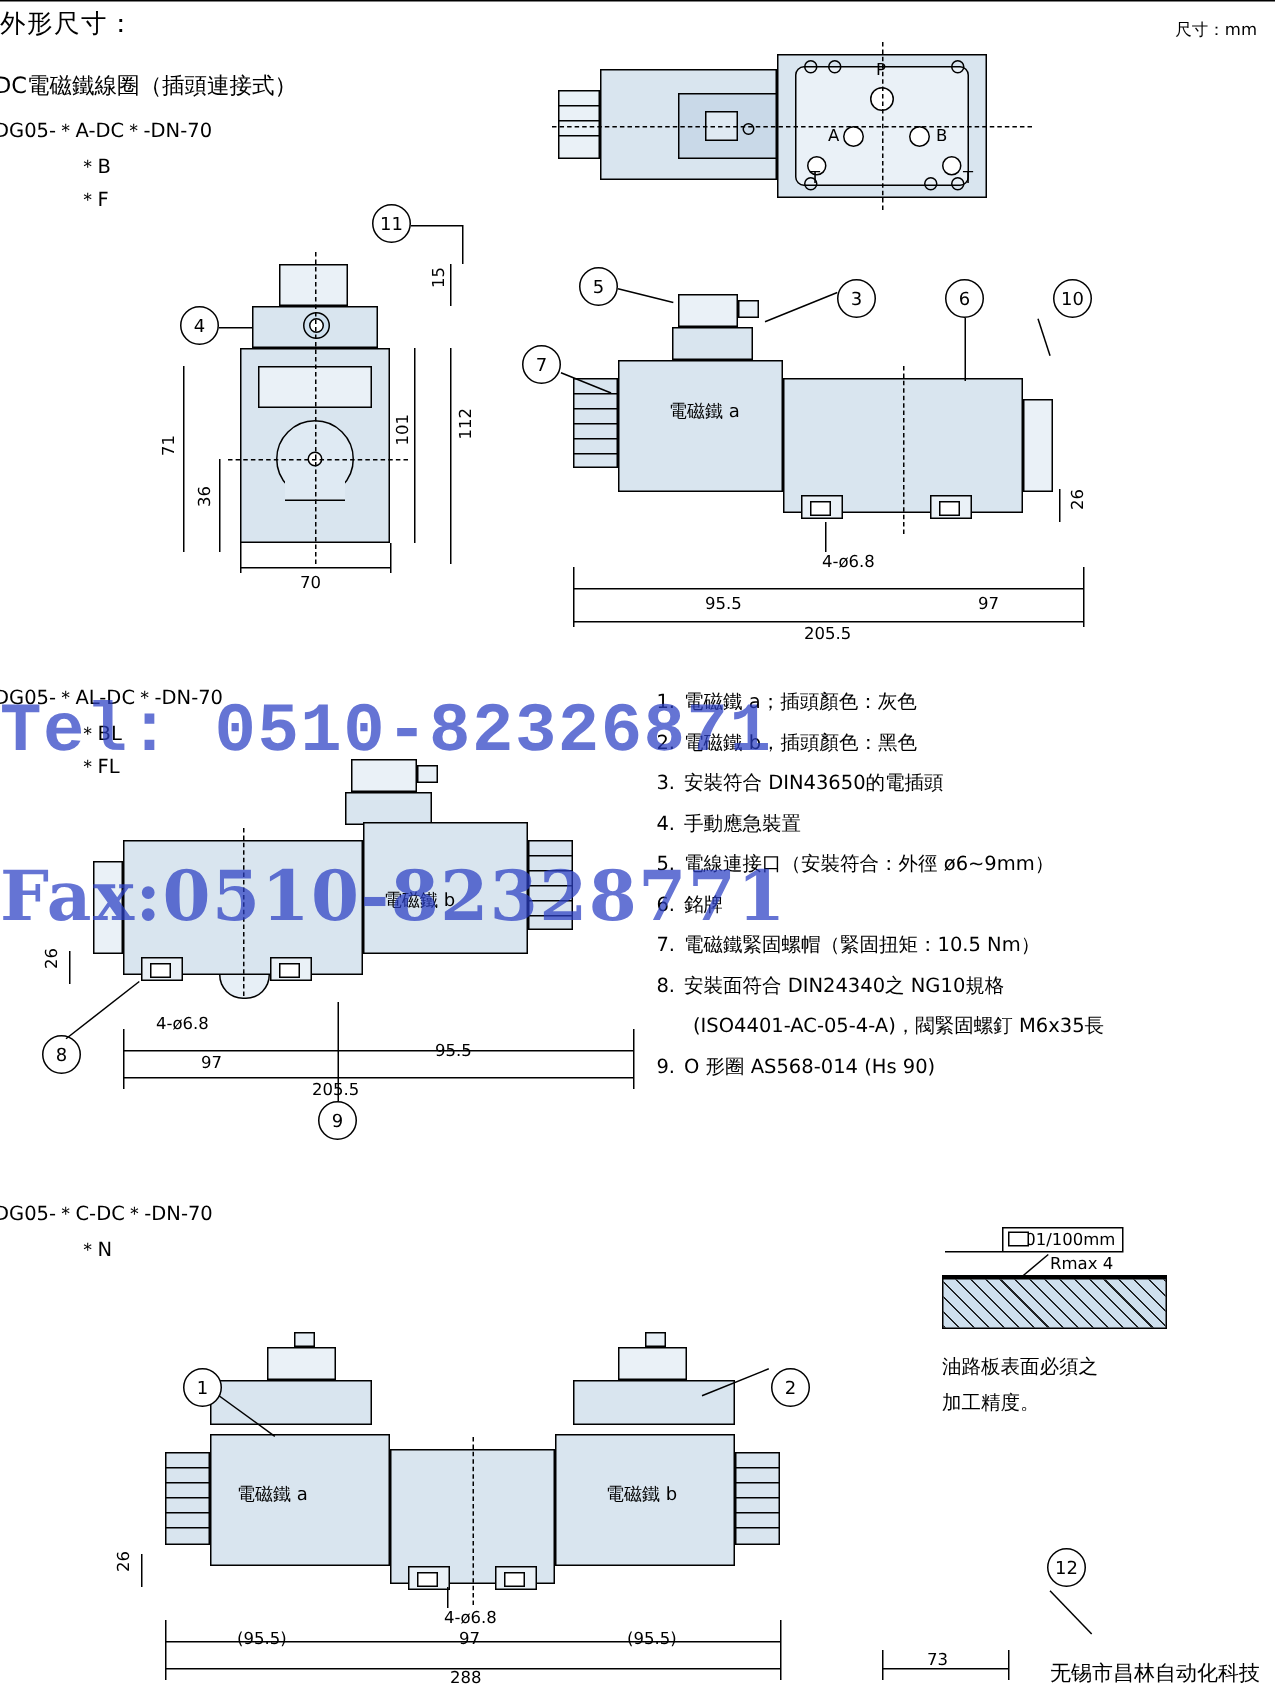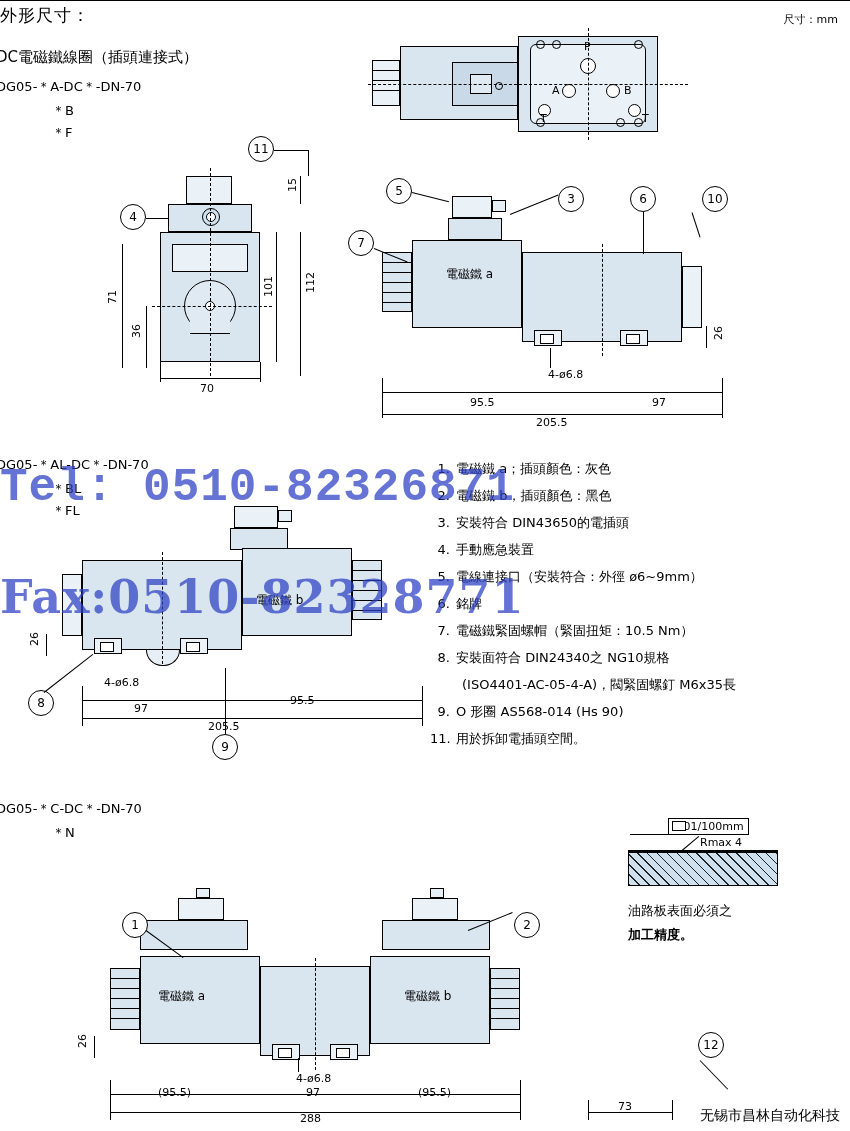--- a/index.html
+++ b/index.html
@@ -342,37 +342,33 @@
     </div>
   <div class="row">
       <div class="num">8.</div>
       <div class="txt">安裝面符合 DIN24340之 NG10規格</div>
     </div>
   <div class="cont">(ISO4401-AC-05-4-A)，閥緊固螺釘 M6x35長</div>
   <div class="row">
       <div class="num">9.</div>
       <div class="txt">O 形圈 AS568-014 (Hs 90)</div>
     </div>
-  <div class="row">
-      <div class="num">11.</div>
-      <div class="txt">用於拆卸電插頭空間。</div>
-    </div>
 </div>
 
 <div>
   <div class="rough-box" style="left:668px; top:818px;">0.01/100mm</div>
   <div class="plain" style="left:672px; top:821px; width:14px; height:10px; border:1px solid #000; background:#fff;"></div>
   <div class="ln hl" style="left:630px; top:834px; width:38px;"></div>
 
   <div class="hatchfill" style="left:628px; top:852px; width:150px; height:34px; border:1px solid #000;"></div>
   <div class="hatch" style="left:629px; top:853px; width:148px; height:32px; opacity:.85;"></div>
   <div class="ln hl" style="left:628px; top:850px; width:150px; height:2px;"></div>
   <div class="lbl" style="left:700px; top:836px;">Rmax 4</div>
   <div class="ln" style="left:682px; top:850px; width:22px; height:1px; transform:rotate(-40deg); transform-origin:left center;"></div>
 
   <div class="lbl" style="left:628px; top:902px; font-size:13px;">油路板表面必須之</div>
-  <div class="lbl" style="left:628px; top:926px; font-size:13px;font-weight:bold;">加工精度。</div>
+  <div class="lbl" style="left:628px; top:926px; font-size:13px;">加工精度。</div>
 </div>
 
 <div class="wm" style="left:0px; top:462px;font-family:Liberation Mono, monospace;">Tel: 0510-82326871</div>
 <div class="wm" style="left:0px; top:570px;">Fax:0510-82328771</div>
 
 <div class="company">无锡市昌林自动化科技</div>
 
 </body></html>

